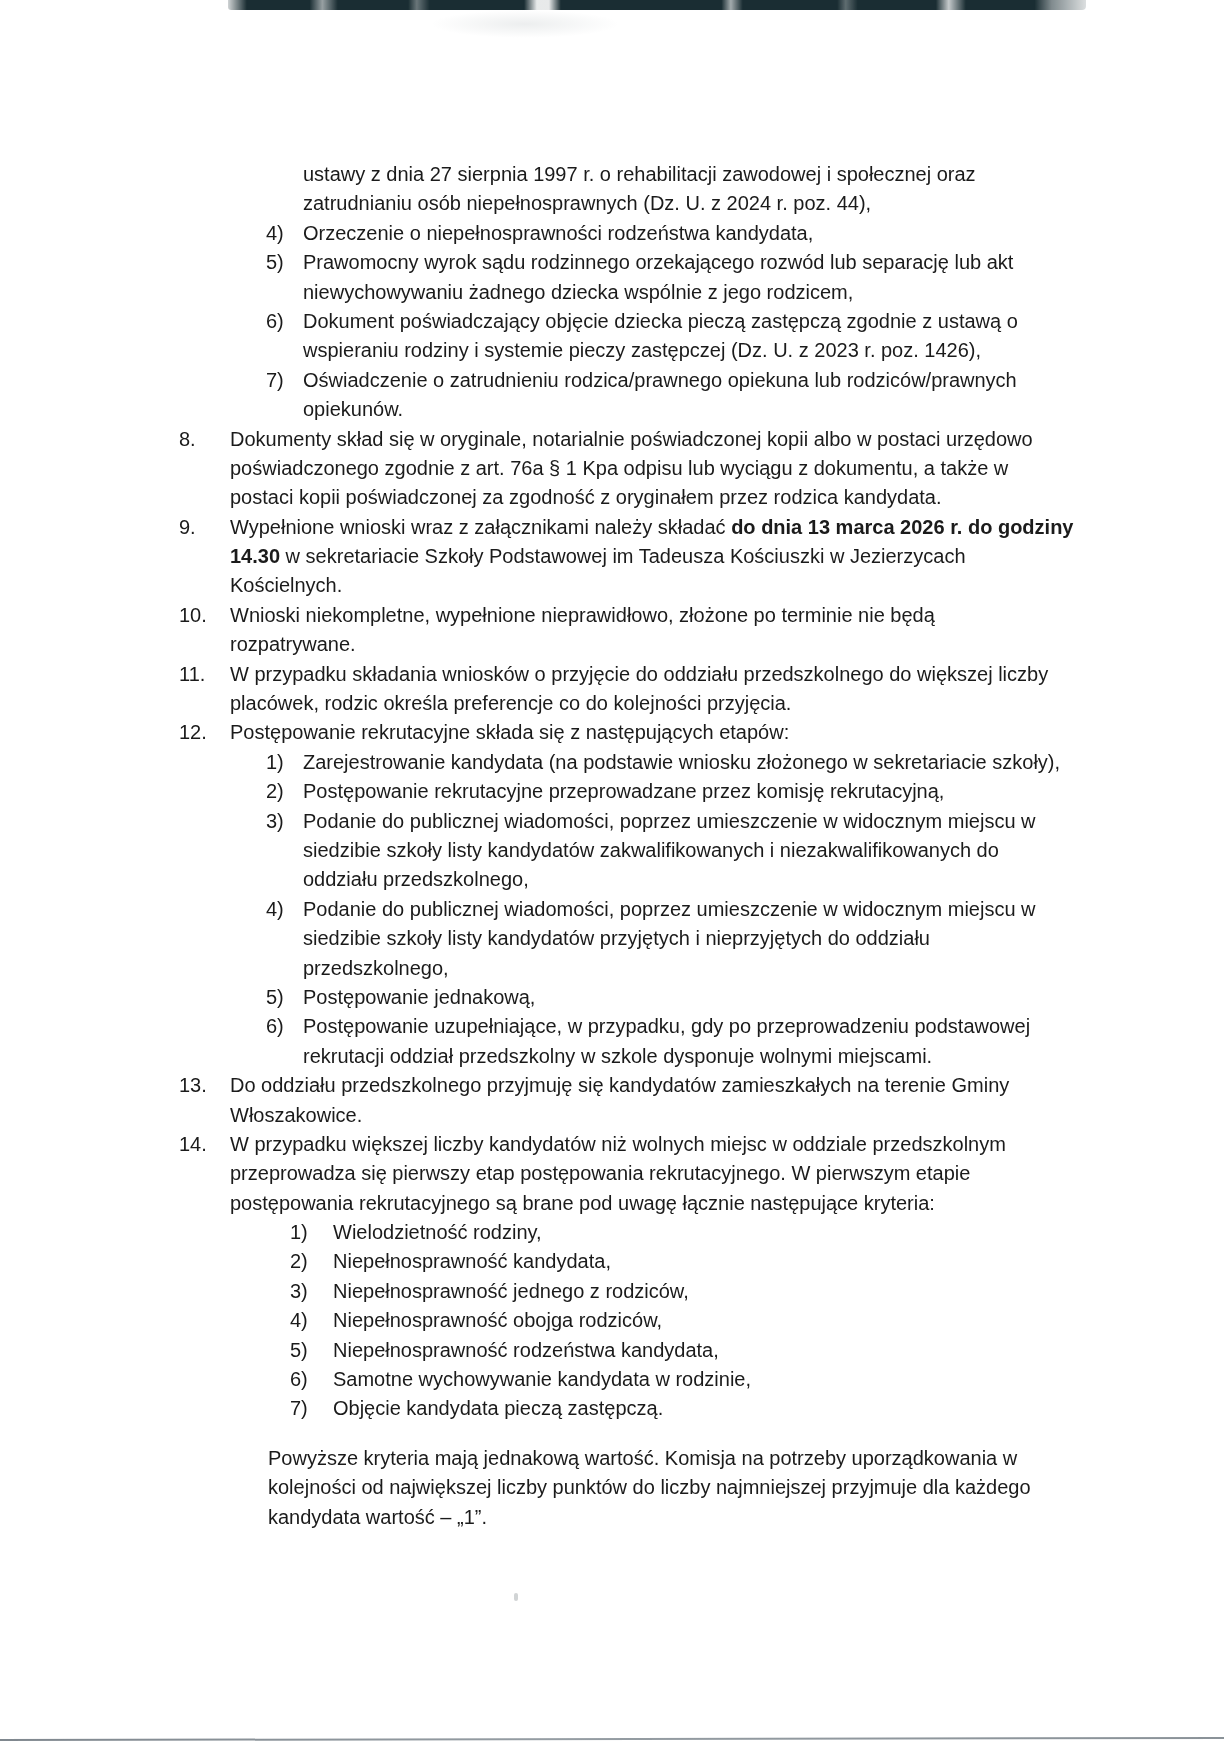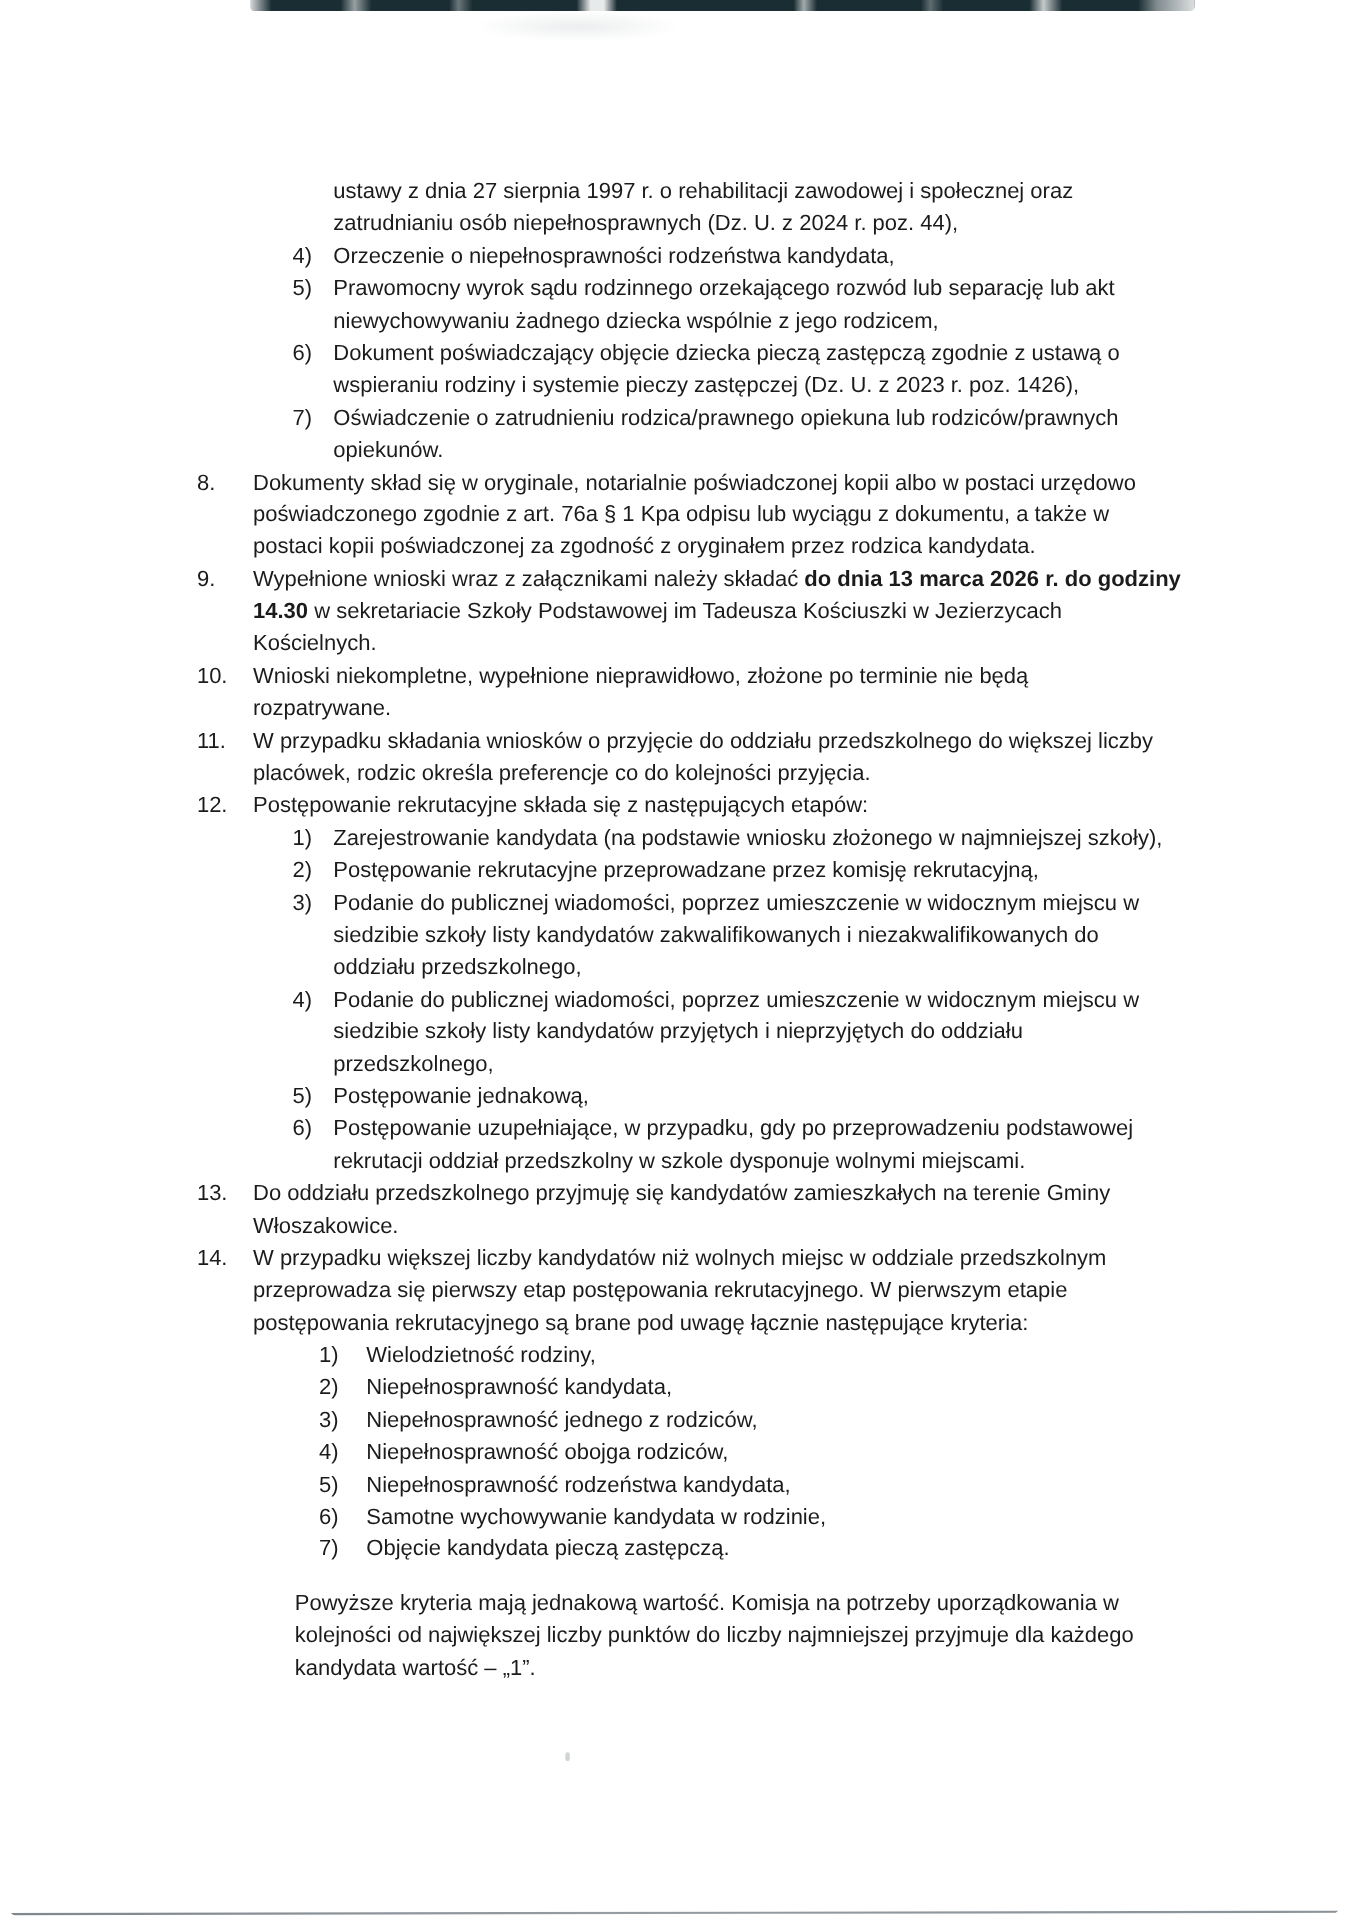--- a/index.html
+++ b/index.html
@@ -9,21 +9,21 @@
     --page-bg:#ffffff;
   }
   html,body{margin:0;padding:0;}
   body{
     width:1224px;height:1746px;
     background:var(--page-bg);
     font-family:"Liberation Sans", sans-serif;
   }
   .page{
     position:relative;width:1224px;height:1746px;
-    background:var(--page-bg);overflow:hidden;border-radius:28px;
+    background:var(--page-bg);overflow:hidden;
   }
 
   
   .doc{
     position:absolute;top:160px;left:0;width:1224px;
     font-size:20px;color:var(--text-color);
     -webkit-font-smoothing:antialiased;
   }
   .line{position:relative;height:29.4px;line-height:29.4px;white-space:nowrap;}
   .num{position:absolute;top:0;}
@@ -93,21 +93,21 @@
       <div class="line l1c"><span class="txt"><span>poświadczonego zgodnie z art. 76a § 1 Kpa odpisu lub wyciągu z dokumentu, a także w</span></span></div>
       <div class="line l1c"><span class="txt"><span>postaci kopii poświadczonej za zgodność z oryginałem przez rodzica kandydata.</span></span></div>
       <div class="line l1"><span class="num">9.</span><span class="txt"><span>Wypełnione wnioski wraz z załącznikami należy składać </span><span class="bi">do dnia 13 marca 2026 r. do godziny</span></span></div>
       <div class="line l1c"><span class="txt"><span class="bi">14.30</span><span> w sekretariacie Szkoły Podstawowej im Tadeusza Kościuszki w Jezierzycach</span></span></div>
       <div class="line l1c"><span class="txt"><span>Kościelnych.</span></span></div>
       <div class="line l1"><span class="num">10.</span><span class="txt"><span>Wnioski niekompletne, wypełnione nieprawidłowo, złożone po terminie nie będą</span></span></div>
       <div class="line l1c"><span class="txt"><span>rozpatrywane.</span></span></div>
       <div class="line l1"><span class="num">11.</span><span class="txt"><span>W przypadku składania wniosków o przyjęcie do oddziału przedszkolnego do większej liczby</span></span></div>
       <div class="line l1c"><span class="txt"><span>placówek, rodzic określa preferencje co do kolejności przyjęcia.</span></span></div>
       <div class="line l1"><span class="num">12.</span><span class="txt"><span>Postępowanie rekrutacyjne składa się z następujących etapów:</span></span></div>
-      <div class="line l2"><span class="num">1)</span><span class="txt"><span>Zarejestrowanie kandydata (na podstawie wniosku złożonego w najmniejszej szkoły),</span></span></div>
+      <div class="line l2"><span class="num">1)</span><span class="txt"><span>Zarejestrowanie kandydata (na podstawie wniosku złożonego w sekretariacie szkoły),</span></span></div>
       <div class="line l2"><span class="num">2)</span><span class="txt"><span>Postępowanie rekrutacyjne przeprowadzane przez komisję rekrutacyjną,</span></span></div>
       <div class="line l2"><span class="num">3)</span><span class="txt"><span>Podanie do publicznej wiadomości, poprzez umieszczenie w widocznym miejscu w</span></span></div>
       <div class="line l2c"><span class="txt"><span>siedzibie szkoły listy kandydatów zakwalifikowanych i niezakwalifikowanych do</span></span></div>
       <div class="line l2c"><span class="txt"><span>oddziału przedszkolnego,</span></span></div>
       <div class="line l2"><span class="num">4)</span><span class="txt"><span>Podanie do publicznej wiadomości, poprzez umieszczenie w widocznym miejscu w</span></span></div>
       <div class="line l2c"><span class="txt"><span>siedzibie szkoły listy kandydatów przyjętych i nieprzyjętych do oddziału</span></span></div>
       <div class="line l2c"><span class="txt"><span>przedszkolnego,</span></span></div>
       <div class="line l2"><span class="num">5)</span><span class="txt"><span>Postępowanie jednakową,</span></span></div>
       <div class="line l2"><span class="num">6)</span><span class="txt"><span>Postępowanie uzupełniające, w przypadku, gdy po przeprowadzeniu podstawowej</span></span></div>
       <div class="line l2c"><span class="txt"><span>rekrutacji oddział przedszkolny w szkole dysponuje wolnymi miejscami.</span></span></div>

